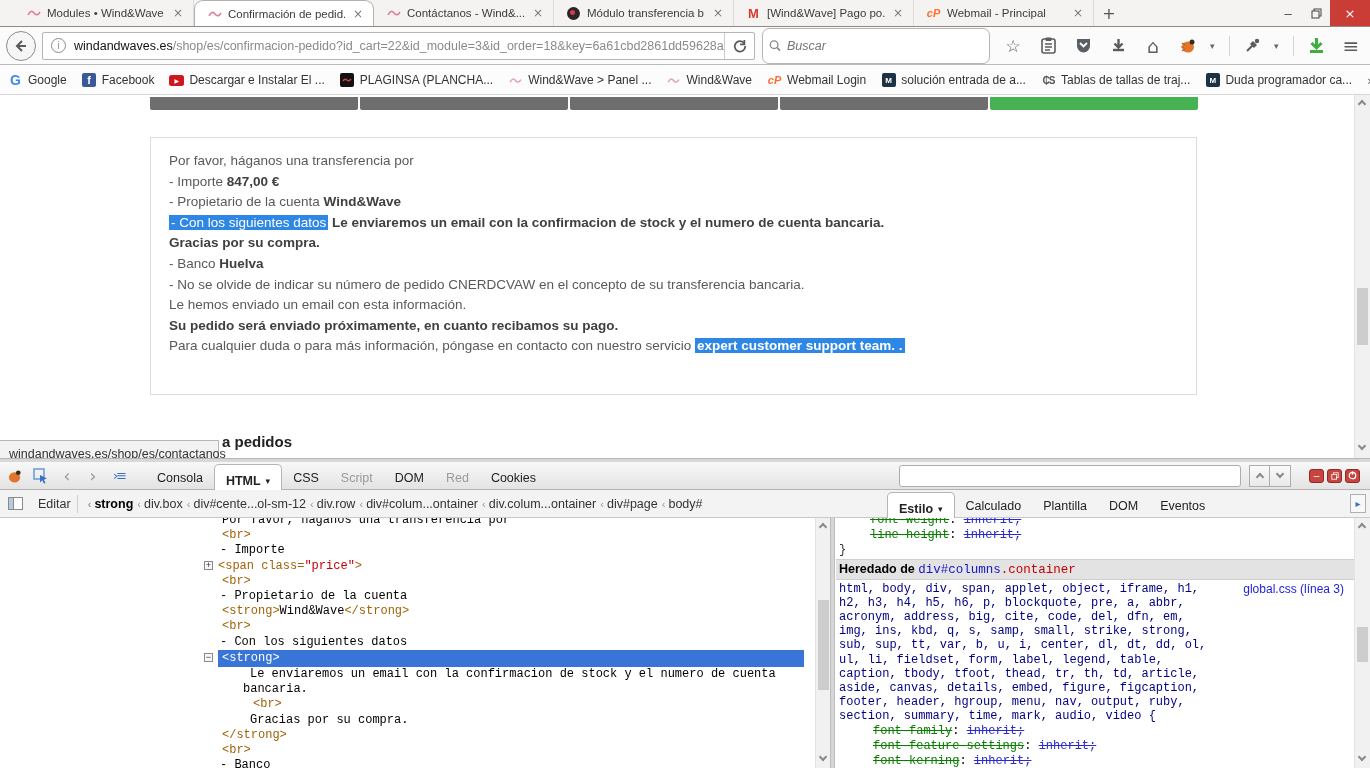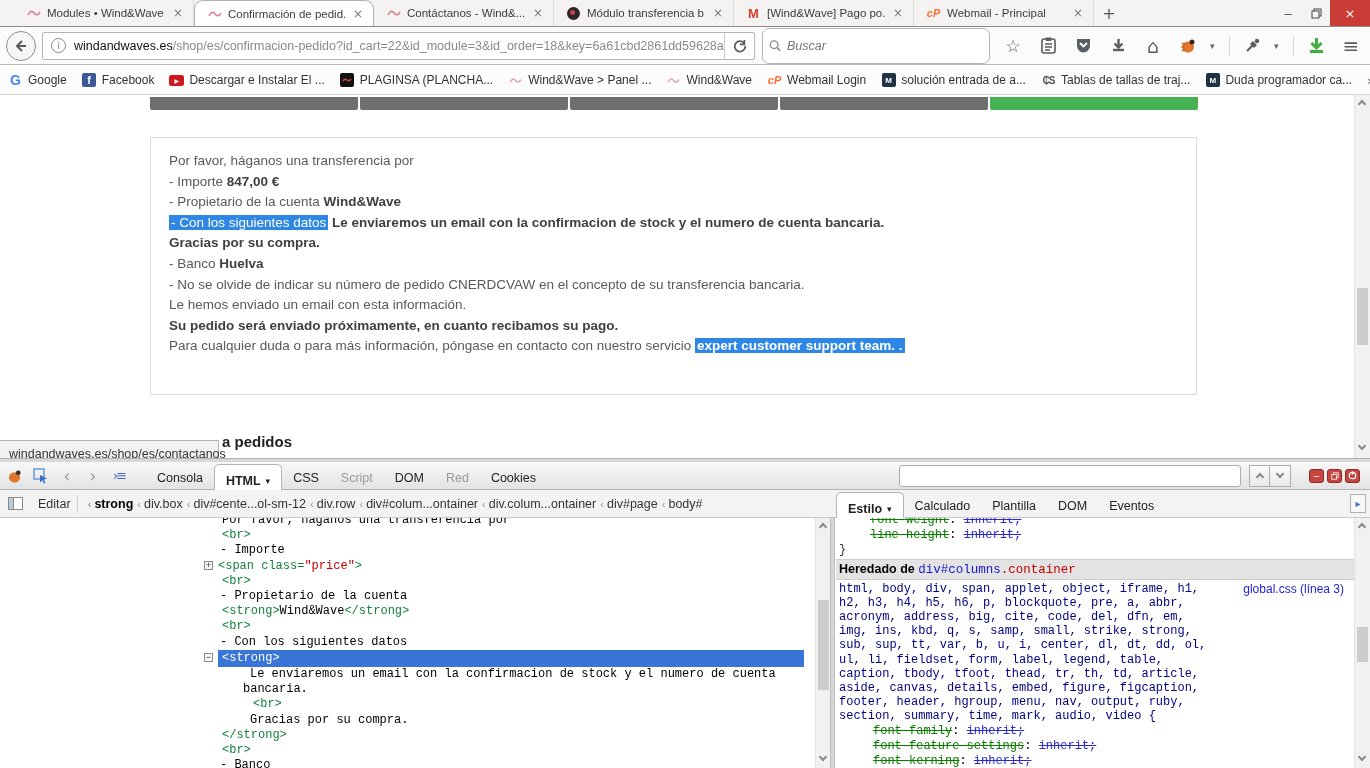--- a/index.html
+++ b/index.html
@@ -110,29 +110,29 @@
   .fb-ud-btn + .fb-ud-btn { border-left:none; }
   .fb-winbtns { display:flex; gap:3px; margin:0 4px 0 10px; }
   .fb-red { width:15px; height:14px; background:#c64540; border:1px solid #8f2a27; border-radius:3px;
             color:#fff; font-size:10px; display:flex; align-items:center; justify-content:center; }
   .fb-crumbbar { height:28px; background:#f3f3f3; border-bottom:1px solid #c9c9c9; display:flex;
                  align-items:center; padding:0 6px; font-size:12.5px; color:#333; position:relative; }
   .crumb { margin-left:4px; white-space:nowrap; }
   .crumb::before { content:"‹ "; color:#9a9a9a; font-size:11px; }
   .crumb.first { font-weight:bold; color:#000; }
   .crumb-sep { width:1px; height:18px; background:#d0d0d0; margin:0 6px; }
-  .side-tabs { position:absolute; left:836px; top:0; height:100%; display:flex; align-items:stretch; }
+  .side-tabs { position:absolute; left:887px; top:0; height:100%; display:flex; align-items:stretch; }
   .more-btn { position:absolute; right:4px; top:4px; width:16px; height:19px; border:1px solid #b0b0b0;
               background:#f8f8f8; color:#3b6fc4; font-size:10px; display:flex; align-items:center; justify-content:center; }
 
   
   .code { font-family:"Liberation Mono", monospace; font-size:12px; }
   .html-panel { position:absolute; left:0; top:60px; width:815px; height:250px; overflow:hidden; background:#fff; }
   .cl { line-height:15.2px; white-space:nowrap; color:#000; }
-  .tag { color:#15803d; }
+  .tag { color:#a16207; }
   .attv { color:#c40000; }
   .expander { display:inline-block; width:9px; height:9px; border:1px solid #8a8a8a; background:#f7f7f7;
               color:#333; font-size:9px; line-height:7px; text-align:center; margin-right:5px; vertical-align:1px;
               font-family:"Liberation Sans", sans-serif; }
   .selbar { display:inline-block; width:586px; background:#3875d7; color:#fff; padding:1px 0 1px 4px; }
   .pl-a { padding-left:220px; } .pl-b { padding-left:222px; } .pl-x { padding-left:204px; }
   .pl-i1 { padding-left:250px; } .pl-i2 { padding-left:243px; } .pl-i3 { padding-left:253px; }
   .vsplit { position:absolute; left:830px; top:60px; width:5px; height:250px; background:#d6d6d6;
             border-left:1px solid #bdbdbd; border-right:1px solid #bdbdbd; }
   .style-panel { position:absolute; left:836px; top:60px; width:518px; height:250px; overflow:hidden; background:#fff; }

